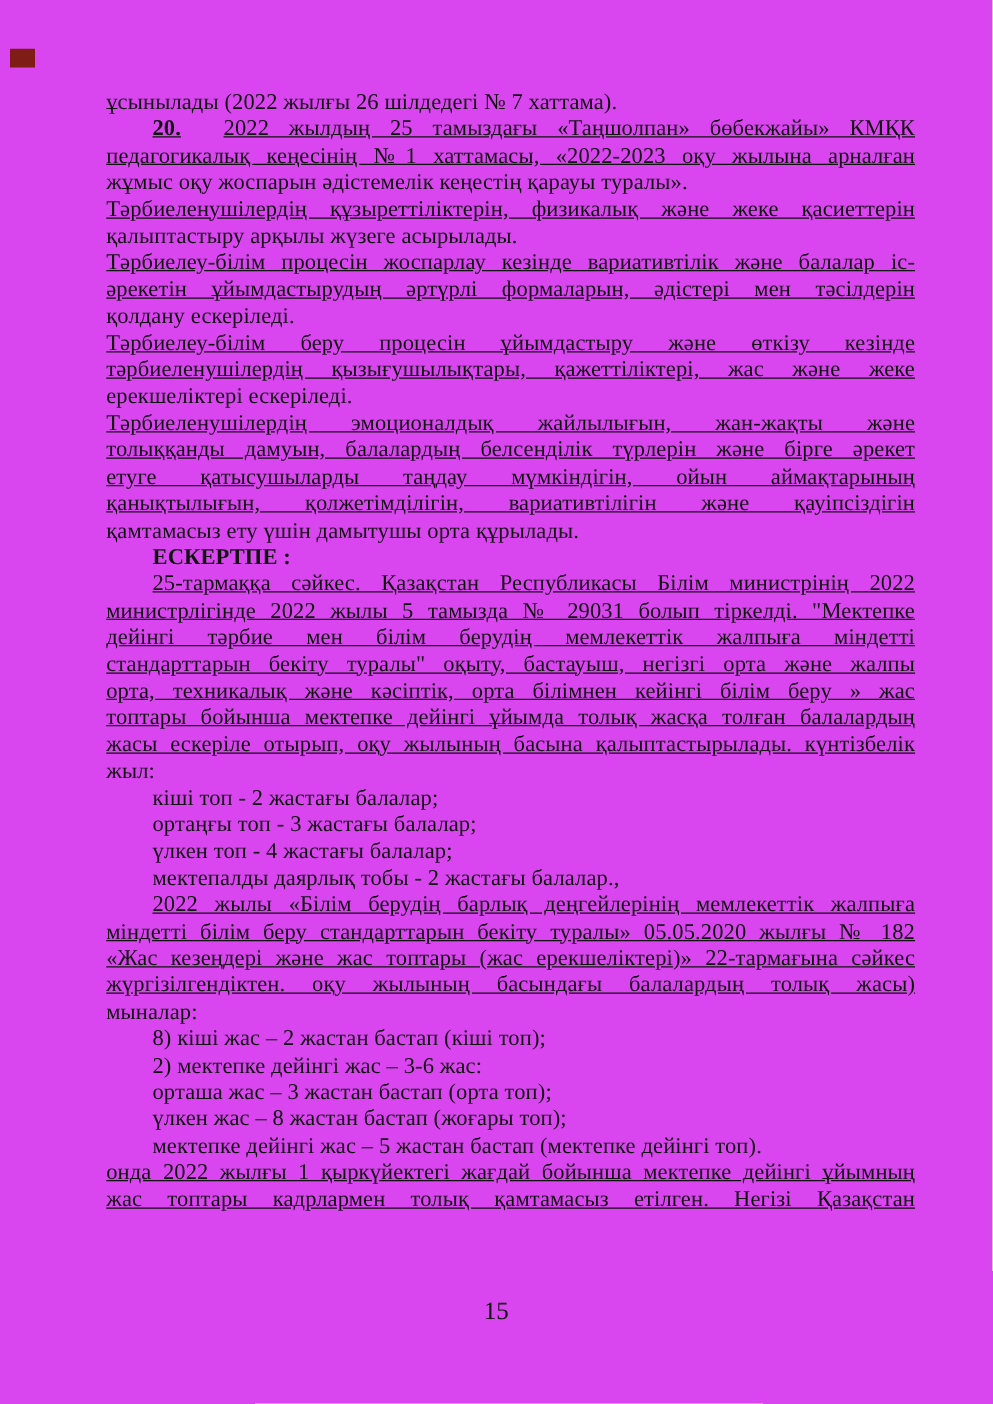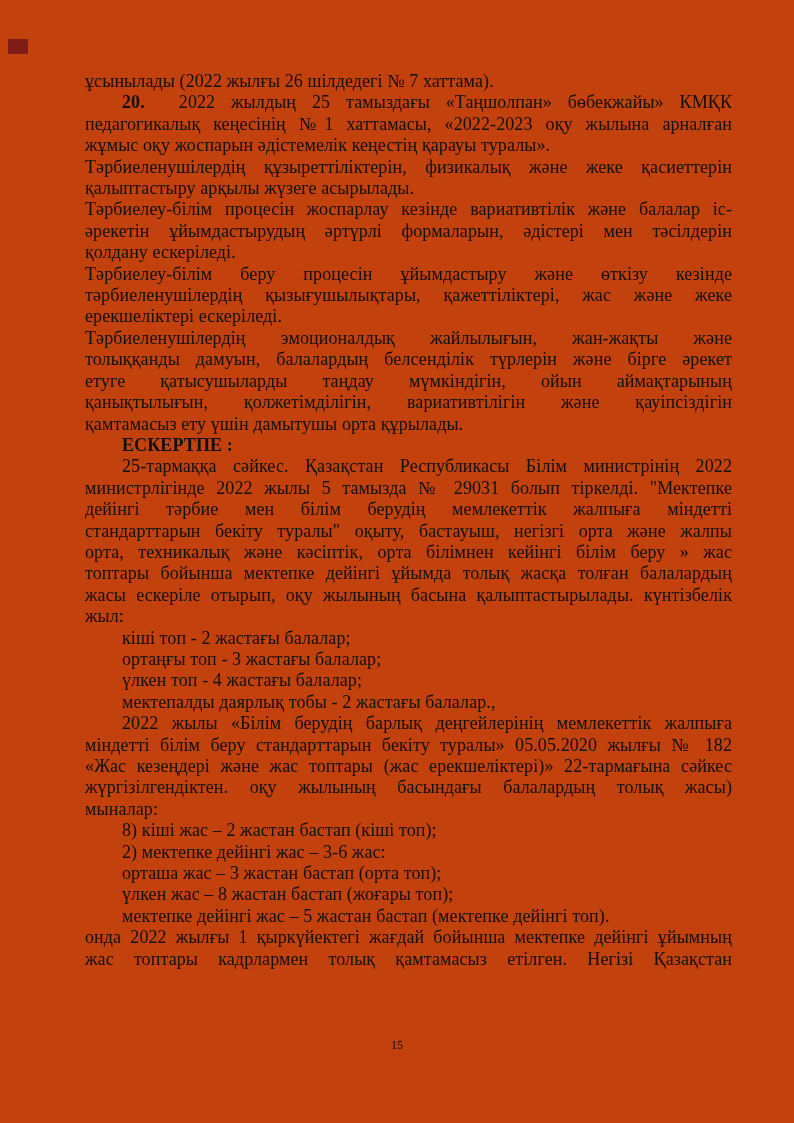--- a/index.html
+++ b/index.html
@@ -24,37 +24,37 @@
     position: absolute;
     left: 85px;
     top: 71px;
     width: 647px;
     font-size: 18px;
     line-height: 21.4px;
     letter-spacing: 0.1px;
   }
   .para { margin: 0; }
   .ln { text-align: left; }
-  .ln.just { text-align: justify; text-align-last: justify; }
+  .ln.just { text-align: justify; text-align-last: justify; text-decoration: underline; }
   .ln.ind { text-indent: 37px; }
   .ln.b { font-weight: bold; }
   .pfx { font-weight: bold; margin-right: 34px; }
   .page-number {
     position: absolute;
     top: 1038px;
     left: 0;
     width: 100%;
     text-align: center;
-    font-size: 12px;
+    font-size: 20px;
   }
 </style>
 </head>
 <body>
 
-<div class="page" style="background: #c2410c; color: rgb(17, 17, 17);">
+<div class="page" style="background: #d946ef; color: rgb(17, 17, 17);">
   <div class="corner-marker" style="background: rgb(126, 28, 21);"></div>
   <div class="text-block">
       <div class="para">
         <div class="ln">ұсынылады (2022 жылғы 26 шілдедегі № 7 хаттама).</div>
       </div>
       <div class="para">
         <div class="ln just ind"><b class="pfx">20.</b>2022 жылдың 25 тамыздағы «Таңшолпан» бөбекжайы» КМҚК</div>
         <div class="ln just">педагогикалық кеңесінің №1 хаттамасы, «2022-2023 оқу жылына арналған</div>
         <div class="ln">жұмыс оқу жоспарын әдістемелік кеңестің қарауы туралы».</div>
       </div>

